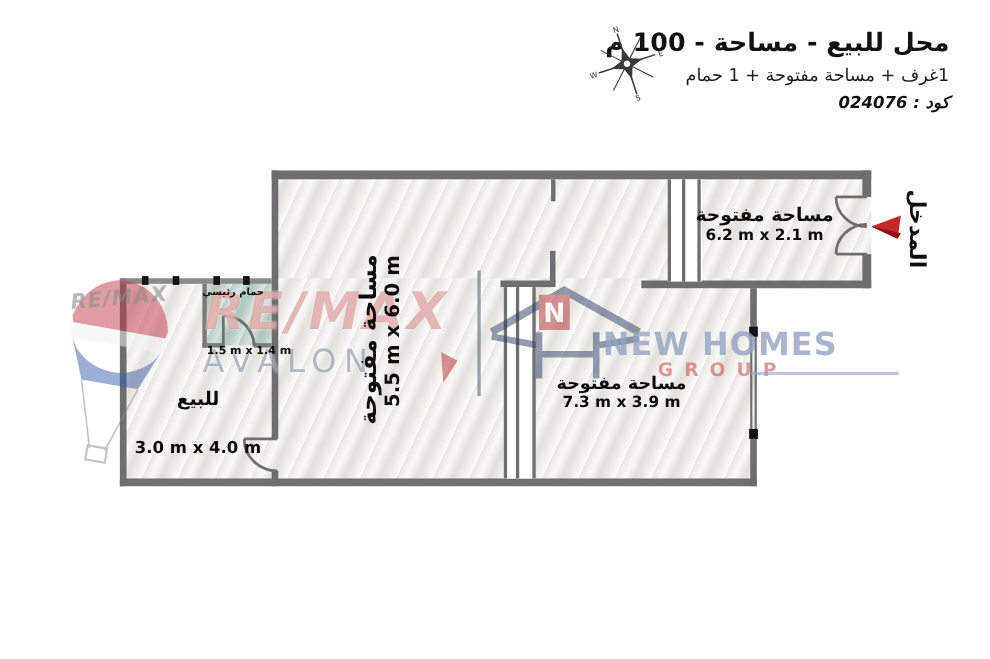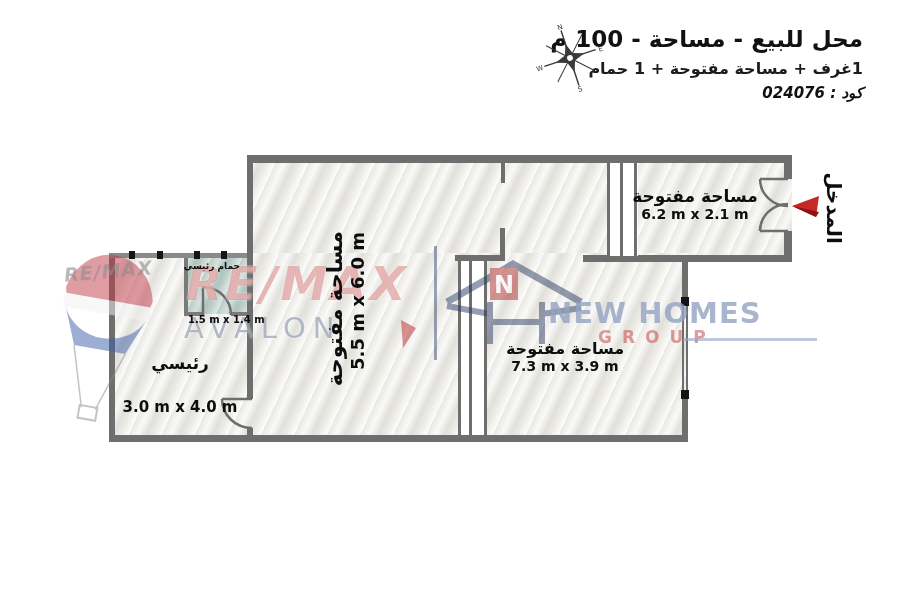--- a/index.html
+++ b/index.html
@@ -2,21 +2,21 @@
 <html><head>
 <meta charset="utf-8">
 <style>
   html,body{margin:0;padding:0;background:#fff;}
   #stage{position:relative;width:900px;height:599px;background:#ffffff;overflow:hidden;
          font-family:"DejaVu Sans",sans-serif;}
   .abs{position:absolute;}
   
   .hdr{position:absolute;right:37px;text-align:right;direction:rtl;color:#111;}
   .hdr.title{top:26px;font-size:23px;font-weight:bold;letter-spacing:0;}
-  .hdr.sub{top:59px;font-size:16px;font-weight:700;color:#1c1c1c;}
+  .hdr.sub{top:59px;font-size:16px;font-weight:400;color:#1c1c1c;}
   .hdr.code{top:84px;font-size:15px;font-weight:600;font-style:italic;}
   
   .marble{background-color:#e9e8e3;
     background-image:repeating-linear-gradient(295deg,
       rgba(255,255,255,.9) 0px, rgba(255,255,255,0) 9px,
       rgba(90,90,80,.06) 14px, rgba(255,255,255,.75) 22px,
       rgba(255,255,255,0) 30px);}
   .marble-teal{background-color:#b9cdc7;
     background-image:repeating-linear-gradient(295deg,
       rgba(255,255,255,.55) 0px, rgba(255,255,255,0) 8px,
@@ -168,21 +168,21 @@
     <div class="nm" style="font-size:21px;">مساحة مفتوحة</div>
     <div class="dm" style="font-size:18px;">5.5 m x 6.0 m</div>
   </div>
 
   <div class="lbl" style="left:485px;top:339px;width:160px;">
     <div class="nm" style="font-size:16px;">مساحة مفتوحة</div>
     <div class="dm" style="font-size:14px;">7.3 m x 3.9 m</div>
   </div>
 
   <div class="lbl" style="left:110px;top:353px;width:140px;">
-    <div class="nm" style="font-size:17px;">رئيسي</div>
+    <div class="nm" style="font-size:17px;">للبيع</div>
     <div class="dm" style="font-size:15px;margin-top:25px;">3.0 m x 4.0 m</div>
   </div>
 
   <div class="lbl" style="left:188px;top:261px;width:52px;text-align:center;">
     <div class="nm" style="font-size:9px;">حمام رئيسي</div>
     <div class="dm" style="font-size:10px;margin-top:43px;">1.5 m x 1.4 m</div>
   </div>
 
   <div class="lbl rot-cw" style="left:791px;top:195px;width:84px;height:26px;">
     <div class="nm" style="font-size:20px;">المدخل</div>

